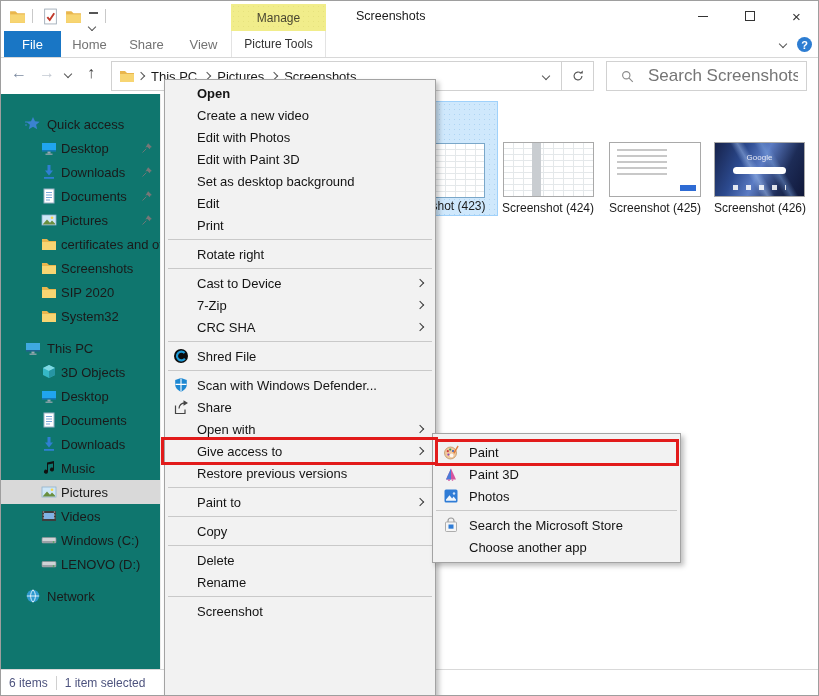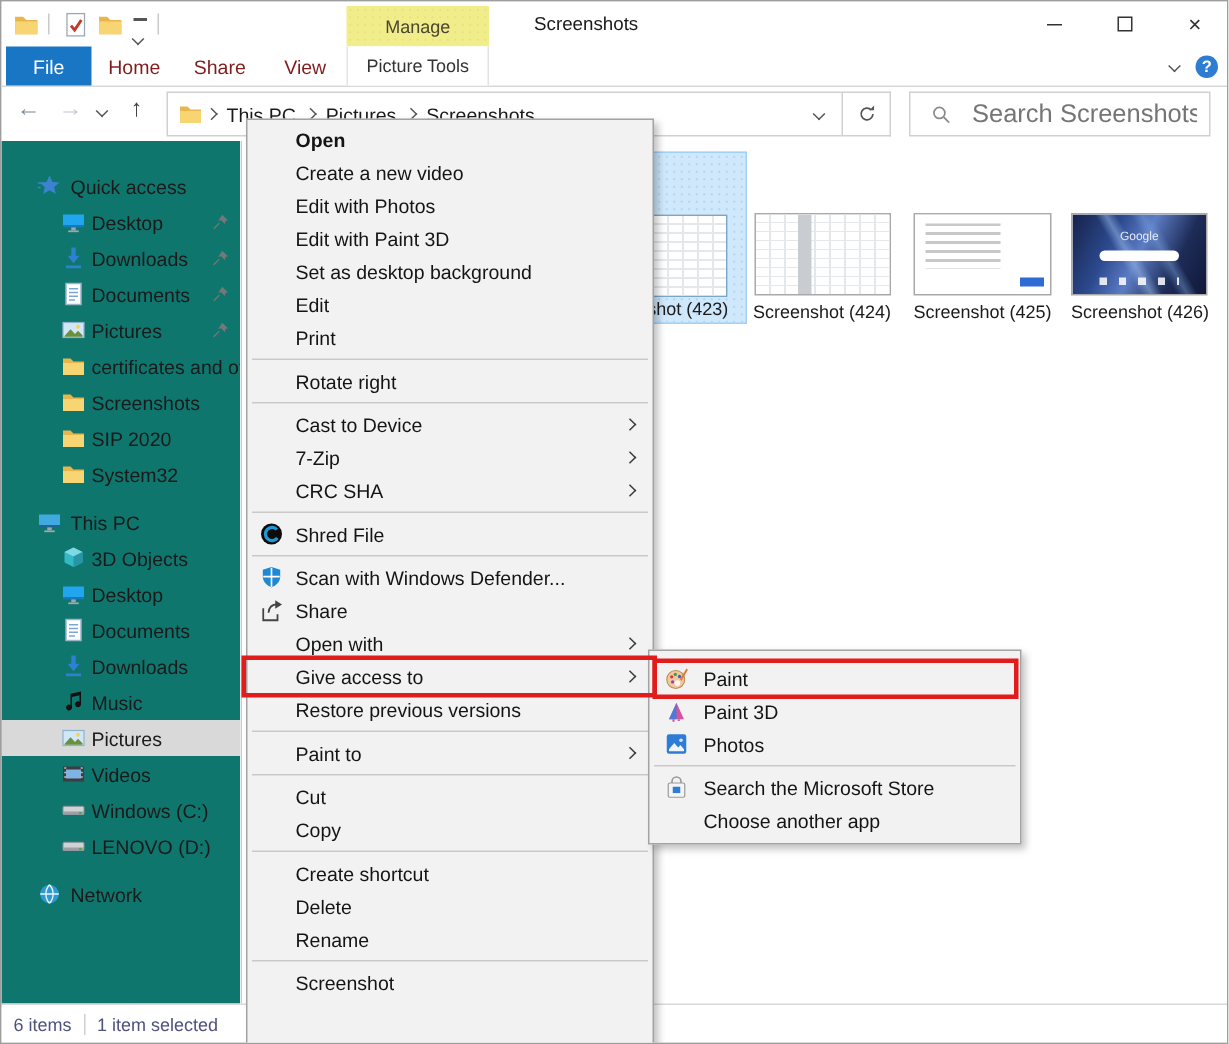--- a/index.html
+++ b/index.html
@@ -24,21 +24,21 @@
   .win-controls { position:absolute; right:0; top:0; height:30px; display:flex; }
   .wc-btn { width:47px; height:30px; display:flex; align-items:center; justify-content:center; }
   .wc-min { width:10px; height:1px; background:#333; }
   .wc-max { width:10px; height:10px; border:1px solid #333; }
   .wc-close { font-size:15px; color:#333; line-height:1; }
   
   .tabsrow { position:absolute; left:0; top:30px; width:819px; height:27px; background:#fff;
     border-bottom:1px solid #d8d8d8; }
   .rtabs { position:absolute; left:3px; top:0; height:26px; display:flex; }
   .rtab { min-width:57px; height:26px; display:flex; align-items:center; justify-content:center;
-    font-size:13px; color:#7f1d1d; padding:0 10px; }
+    font-size:13px; color:#737373; padding:0 10px; }
   .rtab.active { background:#1976c5; color:#fff; }
   .pt-tab { position:absolute; left:230px; top:0; width:95px; height:26px; background:#fff;
     border-left:1px solid #e3e3e3; border-right:1px solid #e3e3e3;
     display:flex; align-items:center; justify-content:center; font-size:12px; color:#333; }
   .ribbon-collapse { position:absolute; right:34px; top:10px; }
   .help-btn { position:absolute; right:8px; top:6px; width:15px; height:15px; border-radius:50%;
     background:#2d7dd2; color:#fff; font-size:11px; font-weight:bold;
     display:flex; align-items:center; justify-content:center; }
   
   .addrrow { position:absolute; left:0; top:57px; width:819px; height:36px; background:#fff; }
@@ -605,34 +605,24 @@
   </div>
       <div class="menu-sep"></div>
       <div class="menu-item">
 
     <span class="menu-label">Paint to</span>
     <span class="arrow-slot"></span>
   </div>
       <div class="menu-sep"></div>
       <div class="menu-item">
 
-    <span class="menu-label">Cut</span>
-
-  </div>
-      <div class="menu-item">
-
     <span class="menu-label">Copy</span>
 
   </div>
       <div class="menu-sep"></div>
-      <div class="menu-item">
-
-    <span class="menu-label">Create shortcut</span>
-
-  </div>
       <div class="menu-item">
 
     <span class="menu-label">Delete</span>
 
   </div>
       <div class="menu-item">
 
     <span class="menu-label">Rename</span>
 
   </div>

